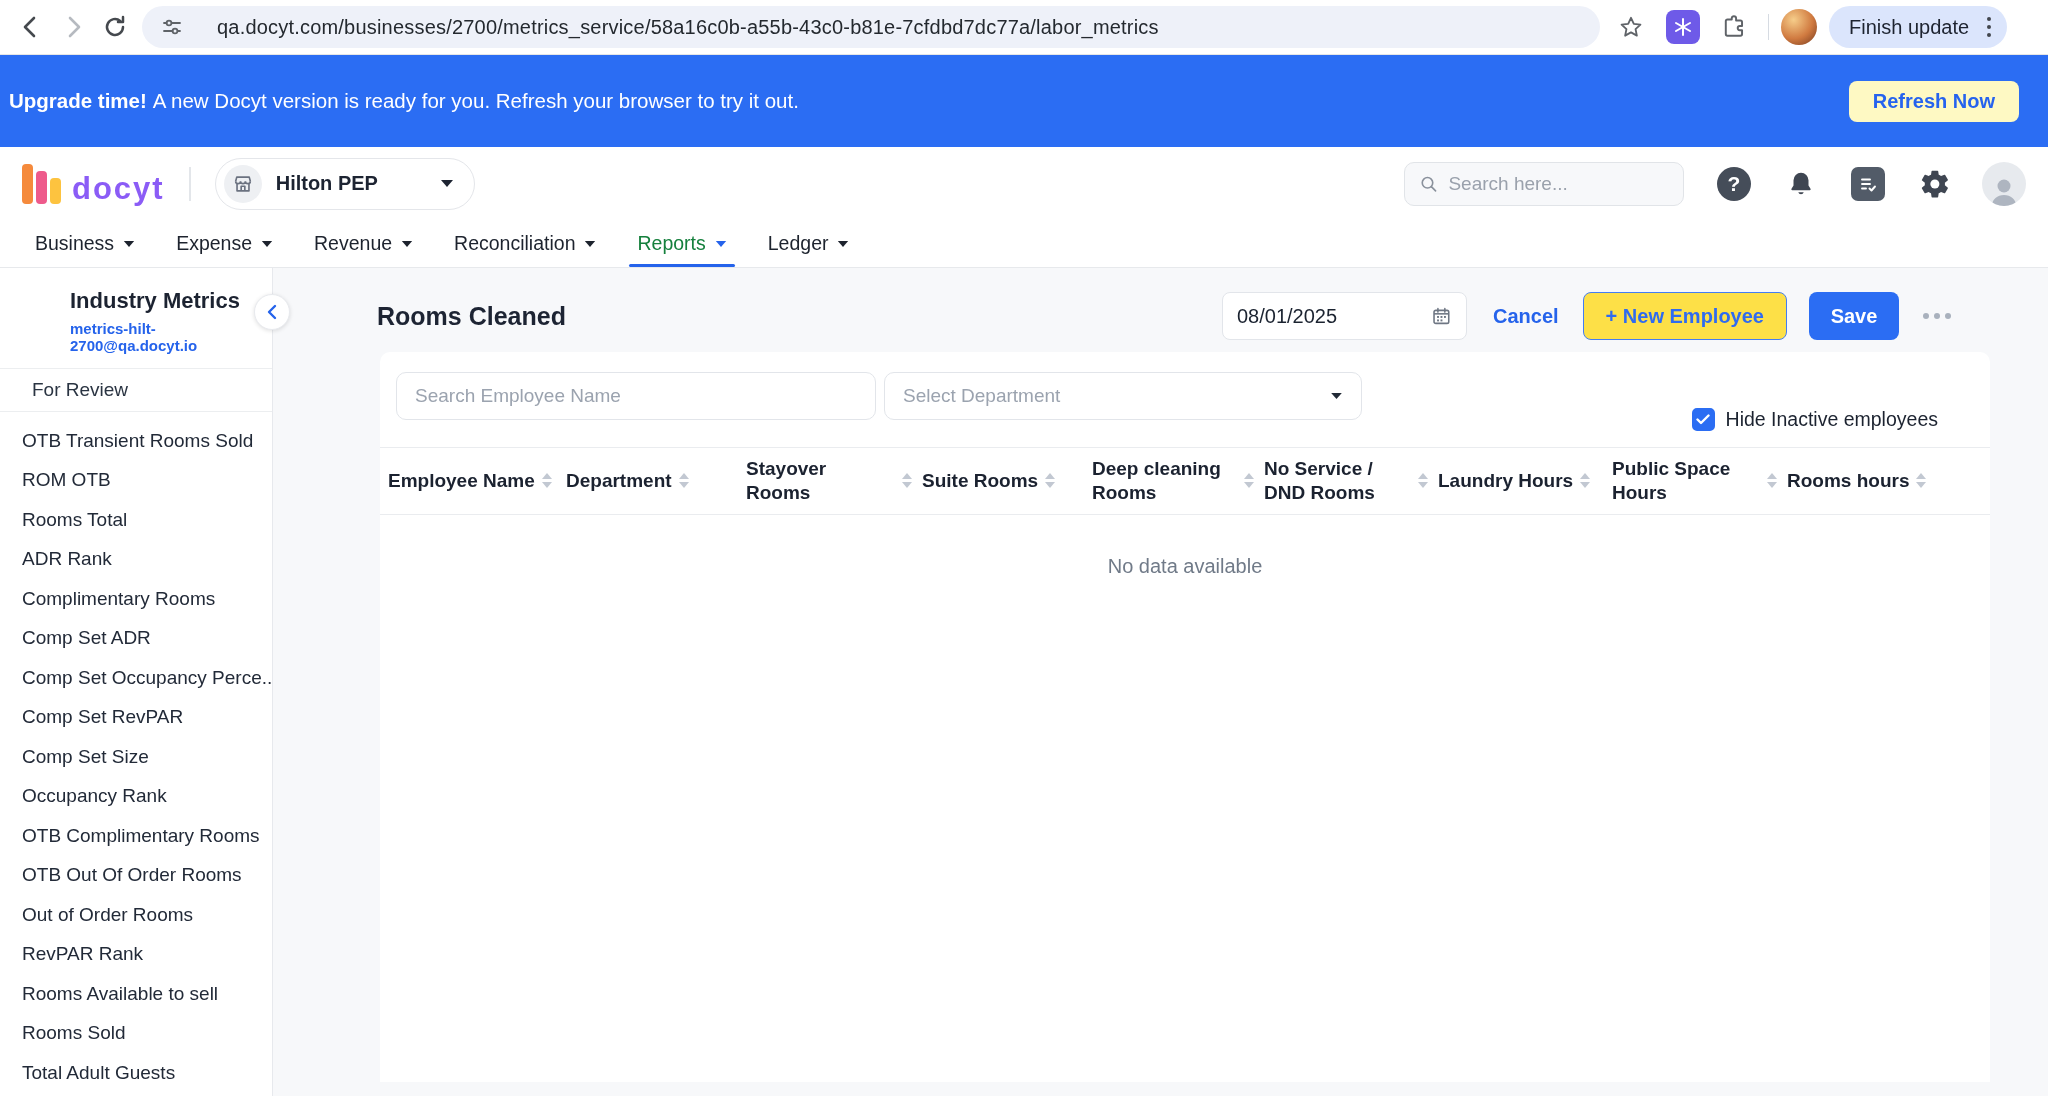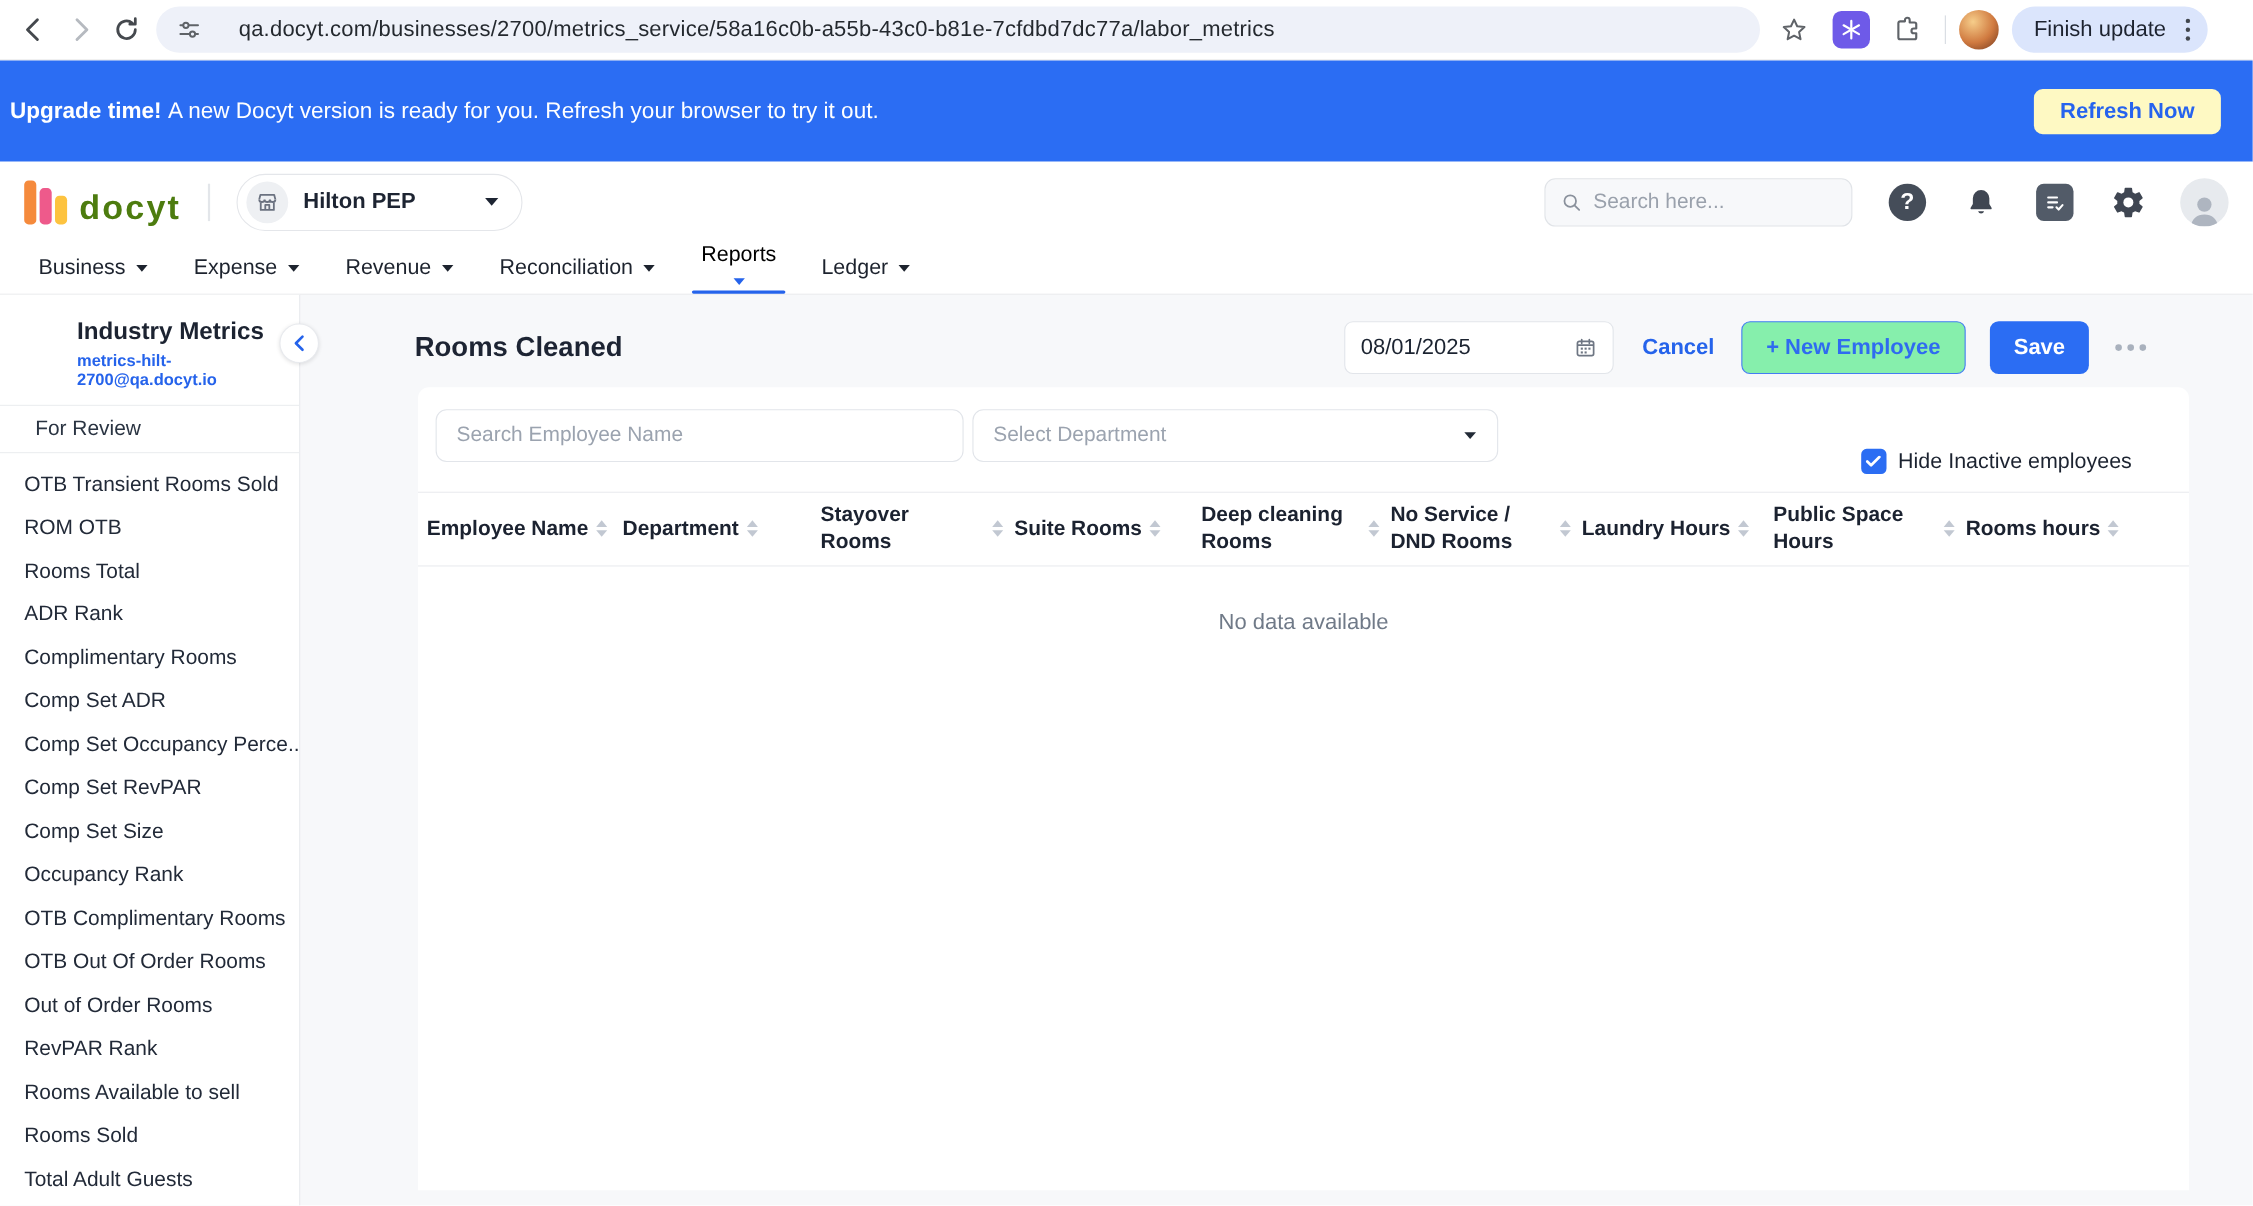--- a/index.html
+++ b/index.html
@@ -26,39 +26,39 @@
   .banner-text b { font-weight:700; margin-right:6px; }
   .refresh-btn { margin-left:auto; background:#fef9c3; color:#2663ee; font-weight:700; font-size:20px; height:41px; padding:0 24px; border:none; border-radius:8px; cursor:pointer; }
 
   
   .app-header { height:73px; background:#fff; display:flex; align-items:center; padding:0 22px; flex:none; }
   .logo { display:flex; align-items:flex-end; gap:3px; cursor:pointer; }
   .logo .bar { width:11px; border-radius:4px; }
   .logo .b1 { height:40px; background:#f58a3c; }
   .logo .b2 { height:33px; background:#ee5a8b; }
   .logo .b3 { height:26px; background:#fdc33f; }
-  .logo .word { font-size:31px; font-weight:700; color:#4d7c0f; letter-spacing:2px; margin-left:8px; line-height:1; }
+  .logo .word { font-size:31px; font-weight:700; color:#8b5cf6; letter-spacing:2px; margin-left:8px; line-height:1; }
   .hdr-divider { width:2px; height:34px; background:#e3e6ea; margin:0 24px; }
   .biz-pill { height:52px; width:260px; border:1px solid #e4e6ea; border-radius:26px; display:flex; align-items:center; gap:14px; padding:0 20px 0 8px; cursor:pointer; }
   .biz-icon-wrap { width:38px; height:38px; border-radius:50%; background:#eef0f3; display:flex; align-items:center; justify-content:center; }
   .biz-name { font-size:20px; font-weight:700; color:#1d2432; flex:1; }
   .search-pill { margin-left:auto; width:280px; height:44px; border:1px solid #e1e4e8; background:#f7f8fa; border-radius:10px; display:flex; align-items:center; gap:10px; padding:0 14px; }
   .search-pill input { border:none; outline:none; background:transparent; font-size:19px; color:#3c4552; width:100%; font-family:"Liberation Sans",sans-serif; }
   .search-pill input::placeholder { color:#9aa1ac; }
   .hdr-icons { display:flex; align-items:center; gap:27px; margin-left:30px; }
   .hdr-icon-btn { width:40px; height:40px; display:flex; align-items:center; justify-content:center; cursor:pointer; }
   .help-circle { width:34px; height:34px; border-radius:50%; background:#454d59; color:#fff; font-size:21px; font-weight:700; display:flex; align-items:center; justify-content:center; }
   .task-square { width:34px; height:34px; border-radius:7px; background:#525b68; display:flex; align-items:center; justify-content:center; }
   .user-avatar { width:44px; height:44px; border-radius:50%; background:#e7eaee; display:flex; align-items:flex-end; justify-content:center; overflow:hidden; cursor:pointer; }
 
   
   .main-nav { height:48px; background:#fff; border-bottom:1px solid #e7e9ec; display:flex; align-items:stretch; padding-left:33px; gap:37px; flex:none; }
   .nav-item { position:relative; display:flex; align-items:center; gap:9px; font-size:19.5px; color:#1d232e; cursor:pointer; padding:0 2px; }
   .nav-item .caret { color:#1d232e; }
-  .nav-item.active { color:#000000;flex-direction:column; }
+  .nav-item.active { color:#15803d; }
   .nav-item.active .caret { color:#2563eb; }
   .nav-item.active::after { content:""; position:absolute; left:-6px; right:-6px; bottom:0; height:3px; background:#2563eb; border-radius:2px; }
 
   
   .content { flex:1; display:flex; background:#f7f8fa; min-height:0; }
   .sidebar { position:relative; width:273px; background:#fff; border-right:1px solid #e7e9ed; flex:none; }
   .sb-head { padding:20px 22px 14px;margin-left:48px; }
   .sb-title { font-size:22px; font-weight:700; color:#1c2331; }
   .sb-email { font-size:15px; font-weight:700; color:#2563eb; margin-top:6px; cursor:pointer; }
   .sb-collapse { position:absolute; top:26px; right:-18px; width:36px; height:36px; border-radius:50%; background:#fff; border:1px solid #e8eaee; box-shadow:0 1px 4px rgba(0,0,0,.12); display:flex; align-items:center; justify-content:center; cursor:pointer; z-index:5; }
@@ -66,21 +66,21 @@
   .sb-list { list-style:none; padding-top:9px; }
   .sb-list li { height:39.5px; display:flex; align-items:center; padding:0 22px; font-size:19px; color:#222a38; cursor:pointer; white-space:nowrap; overflow:hidden; }
 
   .main { flex:1; display:flex; flex-direction:column; min-width:0; }
   .main-head { margin:24px 95px 0 104px; height:48px; display:flex; align-items:center; }
   .page-title { font-size:25px; font-weight:700; color:#1d2433; }
   .head-right { margin-left:auto; display:flex; align-items:center; }
   .date-field { width:245px; height:48px; background:#fff; border:1px solid #e2e5ea; border-radius:8px; display:flex; align-items:center; padding:0 14px; gap:8px; cursor:pointer; }
   .date-field input { border:none; outline:none; font-size:20px; color:#1b2330; width:100%; font-family:"Liberation Sans",sans-serif; background:transparent; }
   .cancel-link { color:#2563eb; font-size:20px; font-weight:600; margin:0 24px 0 26px; cursor:pointer; background:none; border:none; font-family:"Liberation Sans",sans-serif; }
-  .new-emp-btn { height:48px; padding:0 22px; border-radius:8px; border:1px solid #447df2; background:#86efac; color:#2f6bf0; font-size:20px; font-weight:600; cursor:pointer; font-family:"Liberation Sans",sans-serif; }
+  .new-emp-btn { height:48px; padding:0 22px; border-radius:8px; border:1px solid #447df2; background:#fde047; color:#2f6bf0; font-size:20px; font-weight:600; cursor:pointer; font-family:"Liberation Sans",sans-serif; }
   .save-btn { height:48px; width:90px; border-radius:8px; border:none; background:#2b6df3; color:#fff; font-size:20px; font-weight:600; margin-left:22px; cursor:pointer; font-family:"Liberation Sans",sans-serif; }
   .more-dots { display:flex; gap:5px; margin-left:22px; padding:8px 2px; cursor:pointer; }
   .more-dots i { width:6px; height:6px; border-radius:50%; background:#a9b1bd; }
 
   .card { background:#fff; border-radius:10px 10px 0 0; margin:12px 0 14px 107px; width:1610px; flex:1; display:flex; flex-direction:column; min-height:0; }
   .filter-row { display:flex; align-items:center; padding:9px 16px 10px; }
   .emp-search { width:480px; height:48px; border:1px solid #e2e5ea; border-radius:10px; padding:0 18px; font-size:19px; color:#3c4552; outline:none; font-family:"Liberation Sans",sans-serif; }
   .emp-search::placeholder, .dept-select .ph { color:#9ba3af; }
   .dept-select { width:478px; height:48px; border:1px solid #e2e5ea; border-radius:10px; margin-left:8px; display:flex; align-items:center; padding:12px 18px; font-size:19px; cursor:pointer; color:#9ba3af; }
   .dept-select .caret { margin-left:auto; color:#222a36; }

